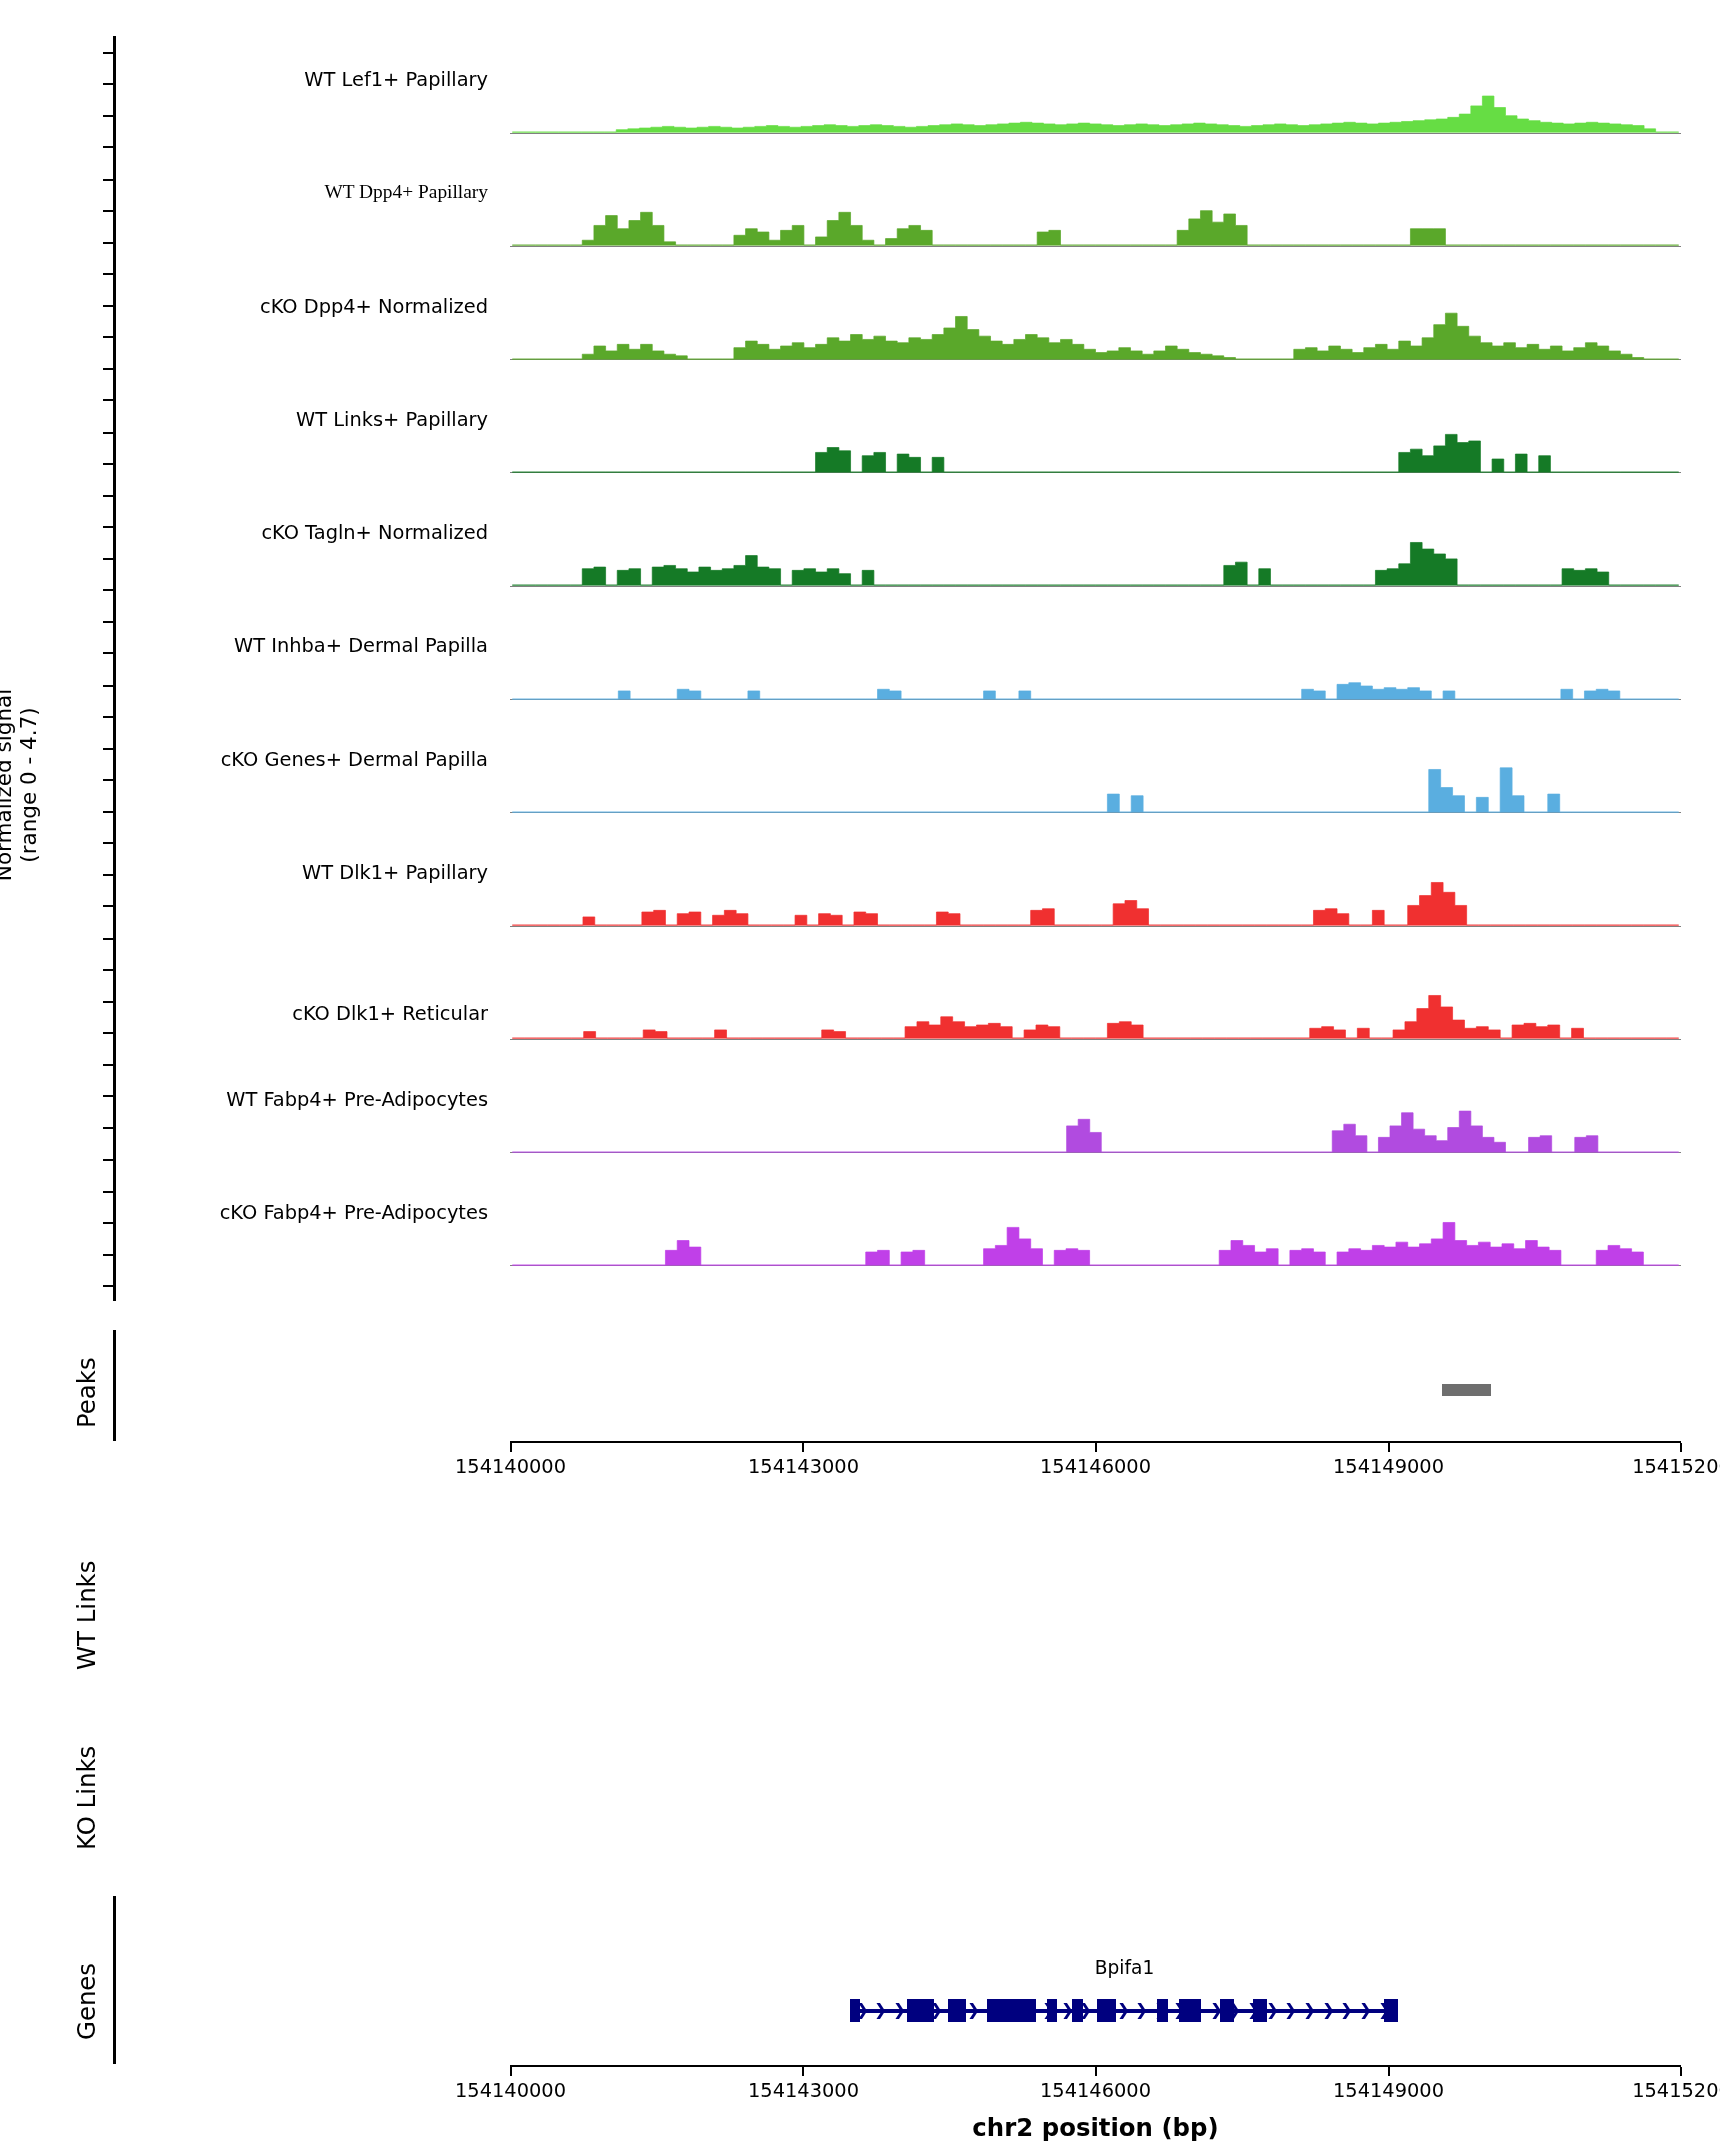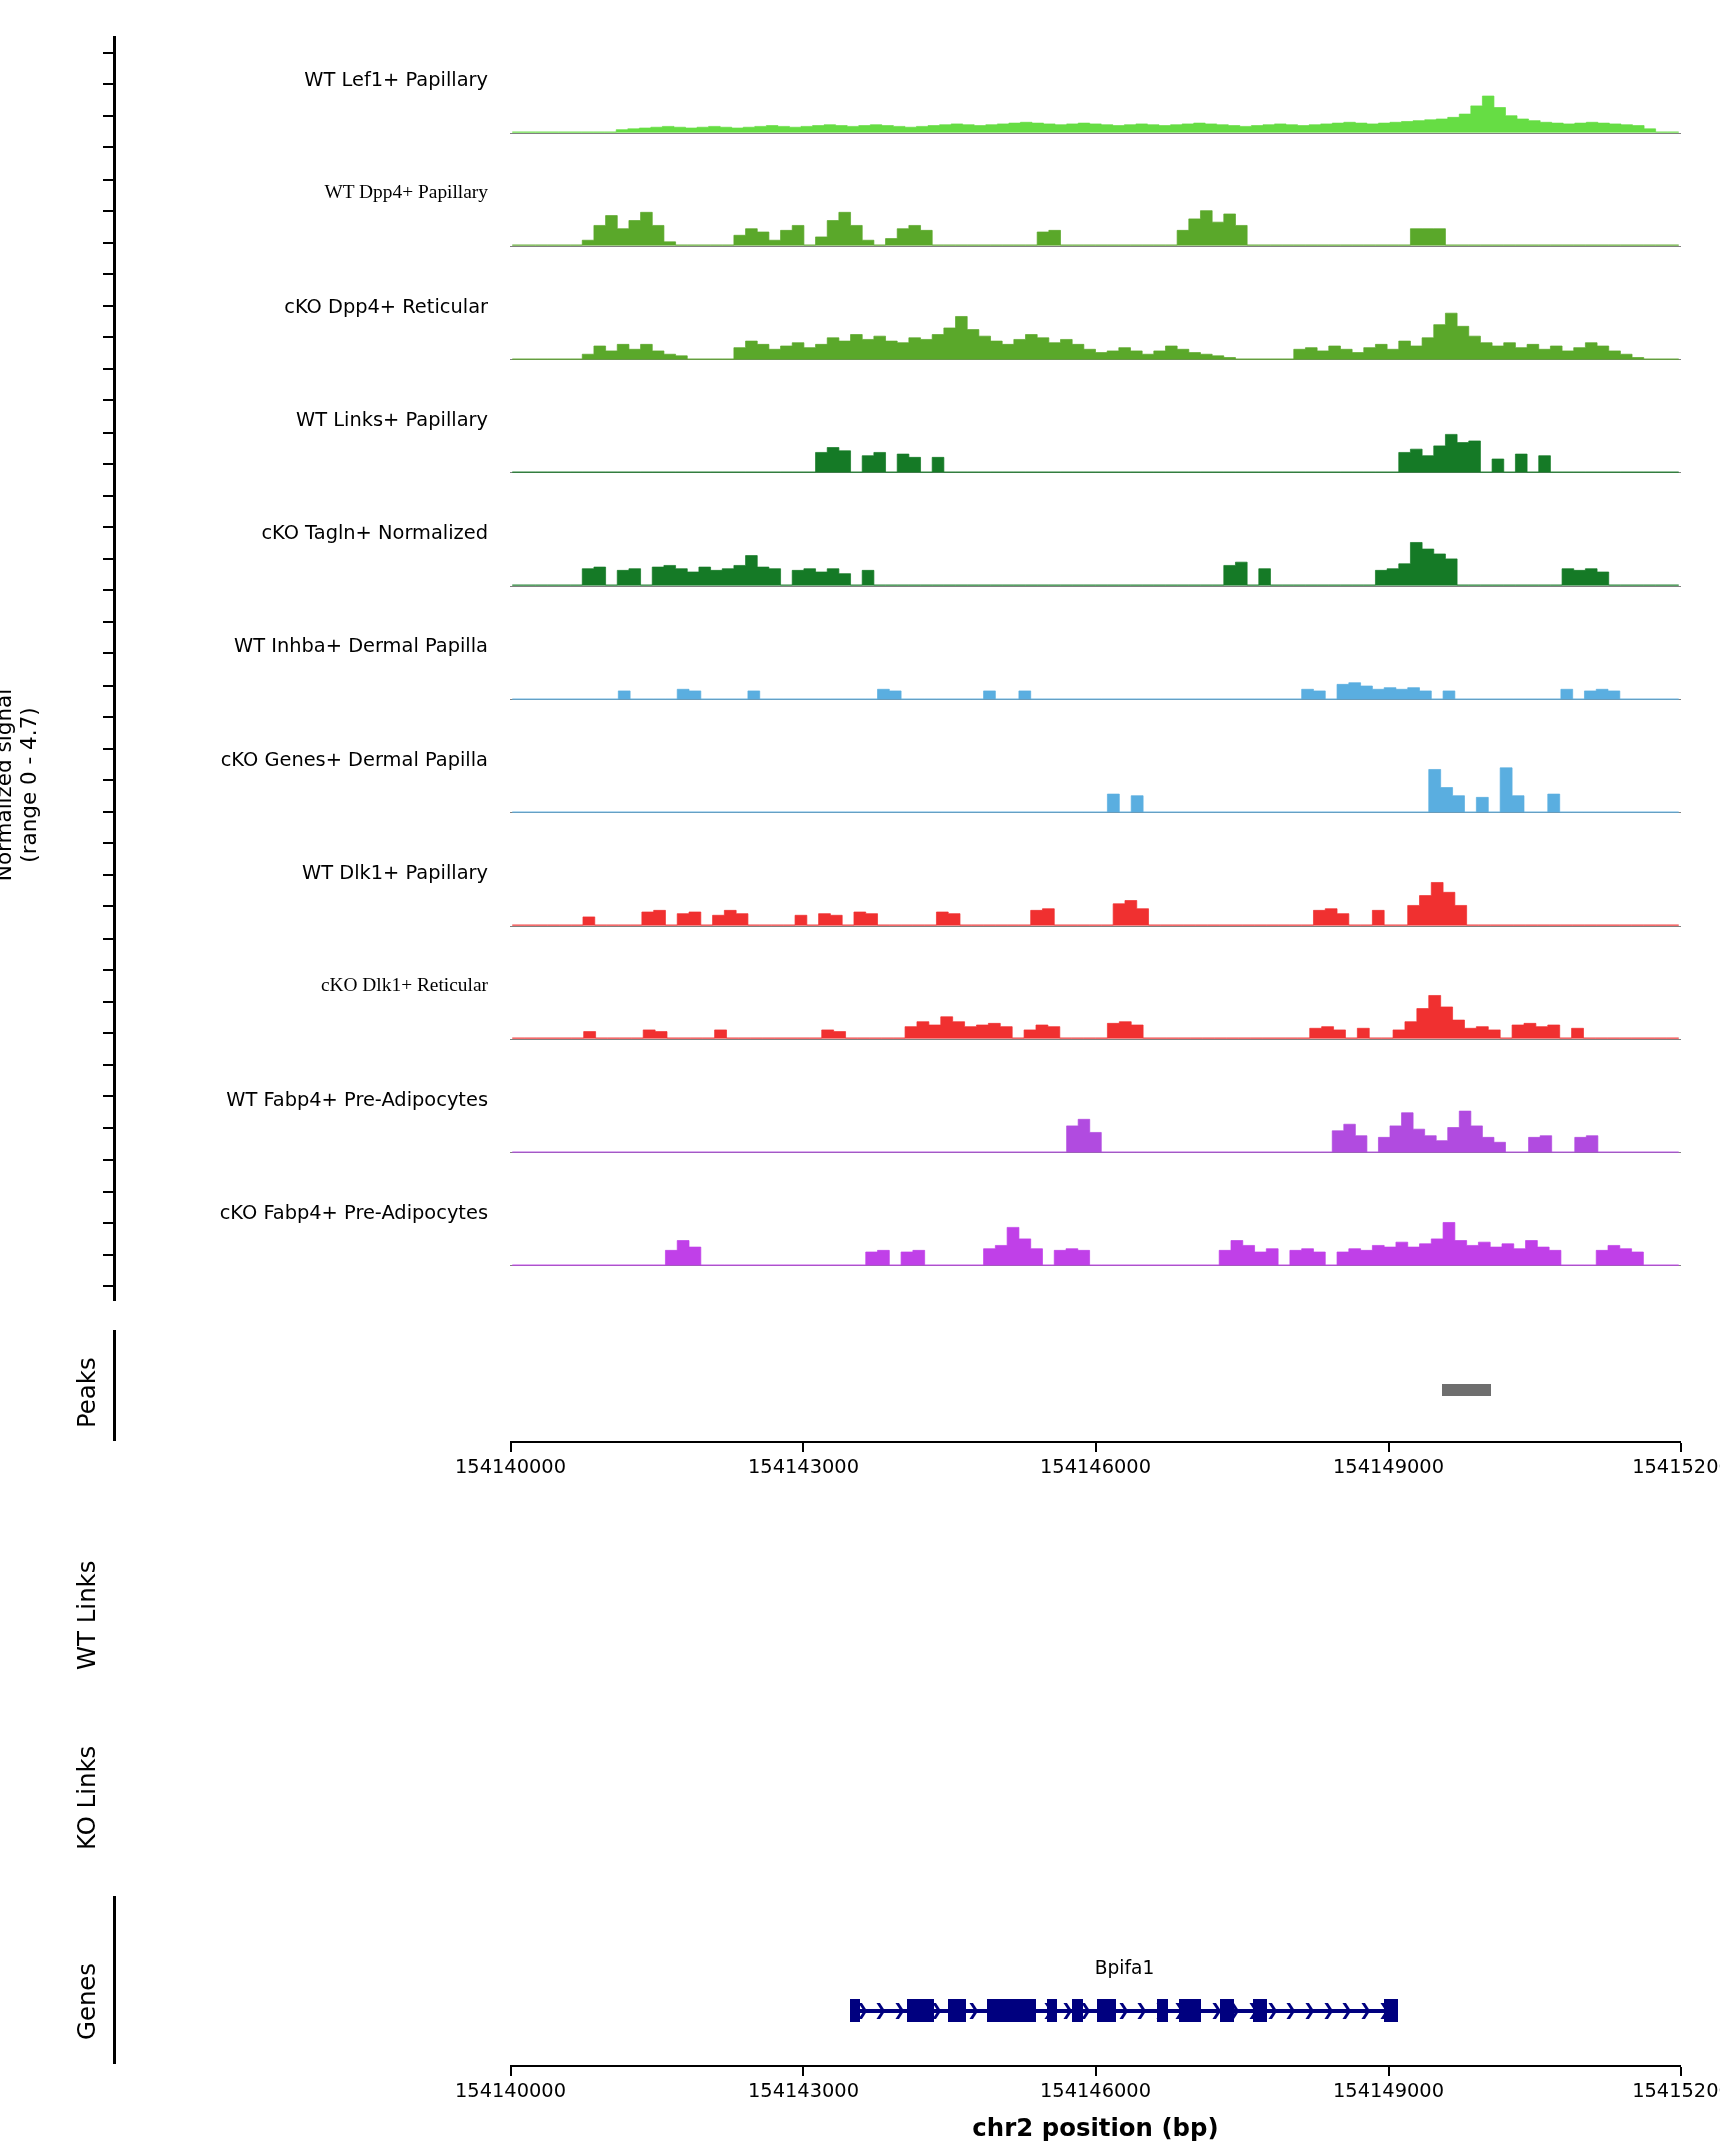--- a/index.html
+++ b/index.html
@@ -175,21 +175,21 @@
       <div class="track-title" style="right: 1233px; top: 68px;">WT Lef1+ Papillary</div>
       <div class="track-baseline" style="left: 510px; top: 133px; width: 1171px;"></div>
       <svg width="1171" height="80" style="position: absolute; left: 510px; top: 55px;" viewBox="0 0 1633 112">
         <path d="M 0 108 L 0.00 108.00 L 16.17 108.00 L 16.17 108.00 L 32.34 108.00 L 32.34 108.00 L 48.50 108.00 L 48.50 108.00 L 64.67 108.00 L 64.67 108.00 L 80.84 108.00 L 80.84 108.00 L 97.01 108.00 L 97.01 108.00 L 113.18 108.00 L 113.18 108.00 L 129.35 108.00 L 129.35 108.00 L 145.51 108.00 L 145.51 104.55 L 161.68 104.55 L 161.68 103.40 L 177.85 103.40 L 177.85 102.26 L 194.02 102.26 L 194.02 101.11 L 210.19 101.11 L 210.19 99.96 L 226.36 99.96 L 226.36 101.11 L 242.52 101.11 L 242.52 102.26 L 258.69 102.26 L 258.69 101.11 L 274.86 101.11 L 274.86 99.96 L 291.03 99.96 L 291.03 101.11 L 307.20 101.11 L 307.20 102.26 L 323.37 102.26 L 323.37 101.11 L 339.53 101.11 L 339.53 99.96 L 355.70 99.96 L 355.70 98.81 L 371.87 98.81 L 371.87 99.96 L 388.04 99.96 L 388.04 101.11 L 404.21 101.11 L 404.21 99.96 L 420.38 99.96 L 420.38 98.81 L 436.54 98.81 L 436.54 97.66 L 452.71 97.66 L 452.71 98.81 L 468.88 98.81 L 468.88 99.96 L 485.05 99.96 L 485.05 98.81 L 501.22 98.81 L 501.22 97.66 L 517.39 97.66 L 517.39 98.81 L 533.55 98.81 L 533.55 99.96 L 549.72 99.96 L 549.72 101.11 L 565.89 101.11 L 565.89 99.96 L 582.06 99.96 L 582.06 98.81 L 598.23 98.81 L 598.23 97.66 L 614.40 97.66 L 614.40 96.51 L 630.56 96.51 L 630.56 97.66 L 646.73 97.66 L 646.73 98.81 L 662.90 98.81 L 662.90 97.66 L 679.07 97.66 L 679.07 96.51 L 695.24 96.51 L 695.24 95.36 L 711.41 95.36 L 711.41 94.21 L 727.57 94.21 L 727.57 95.36 L 743.74 95.36 L 743.74 96.51 L 759.91 96.51 L 759.91 97.66 L 776.08 97.66 L 776.08 96.51 L 792.25 96.51 L 792.25 95.36 L 808.42 95.36 L 808.42 96.51 L 824.58 96.51 L 824.58 97.66 L 840.75 97.66 L 840.75 98.81 L 856.92 98.81 L 856.92 97.66 L 873.09 97.66 L 873.09 96.51 L 889.26 96.51 L 889.26 97.66 L 905.43 97.66 L 905.43 98.81 L 921.59 98.81 L 921.59 97.66 L 937.76 97.66 L 937.76 96.51 L 953.93 96.51 L 953.93 95.36 L 970.10 95.36 L 970.10 96.51 L 986.27 96.51 L 986.27 97.66 L 1002.44 97.66 L 1002.44 98.81 L 1018.60 98.81 L 1018.60 99.96 L 1034.77 99.96 L 1034.77 98.81 L 1050.94 98.81 L 1050.94 97.66 L 1067.11 97.66 L 1067.11 96.51 L 1083.28 96.51 L 1083.28 97.66 L 1099.45 97.66 L 1099.45 98.81 L 1115.61 98.81 L 1115.61 97.66 L 1131.78 97.66 L 1131.78 96.51 L 1147.95 96.51 L 1147.95 95.36 L 1164.12 95.36 L 1164.12 94.21 L 1180.29 94.21 L 1180.29 95.36 L 1196.46 95.36 L 1196.46 96.51 L 1212.62 96.51 L 1212.62 95.36 L 1228.79 95.36 L 1228.79 94.21 L 1244.96 94.21 L 1244.96 93.06 L 1261.13 93.06 L 1261.13 91.91 L 1277.30 91.91 L 1277.30 90.77 L 1293.47 90.77 L 1293.47 89.62 L 1309.63 89.62 L 1309.63 87.32 L 1325.80 87.32 L 1325.80 82.72 L 1341.97 82.72 L 1341.97 71.23 L 1358.14 71.23 L 1358.14 57.45 L 1374.31 57.45 L 1374.31 73.53 L 1390.48 73.53 L 1390.48 85.02 L 1406.64 85.02 L 1406.64 89.62 L 1422.81 89.62 L 1422.81 91.91 L 1438.98 91.91 L 1438.98 94.21 L 1455.15 94.21 L 1455.15 95.36 L 1471.32 95.36 L 1471.32 96.51 L 1487.49 96.51 L 1487.49 95.36 L 1503.65 95.36 L 1503.65 94.21 L 1519.82 94.21 L 1519.82 95.36 L 1535.99 95.36 L 1535.99 96.51 L 1552.16 96.51 L 1552.16 97.66 L 1568.33 97.66 L 1568.33 98.81 L 1584.50 98.81 L 1584.50 103.40 L 1600.66 103.40 L 1600.66 108.00 L 1616.83 108.00 L 1616.83 108.00 L 1633.00 108.00 L 1633 108 Z" fill="#66dd44" stroke="#66dd44" stroke-width="1"></path>
       </svg>
       <div class="track-title" style="right: 1233px; top: 181px; font-family: Liberation Serif, serif;">WT Dpp4+ Papillary</div>
       <div class="track-baseline" style="left: 510px; top: 246px; width: 1171px;"></div>
       <svg width="1171" height="80" style="position: absolute; left: 510px; top: 168px;" viewBox="0 0 1633 112">
         <path d="M 0 108 L 0.00 108.00 L 16.33 108.00 L 16.33 108.00 L 32.66 108.00 L 32.66 108.00 L 48.99 108.00 L 48.99 108.00 L 65.32 108.00 L 65.32 108.00 L 81.65 108.00 L 81.65 108.00 L 97.98 108.00 L 97.98 101.11 L 114.31 101.11 L 114.31 80.43 L 130.64 80.43 L 130.64 66.64 L 146.97 66.64 L 146.97 85.02 L 163.30 85.02 L 163.30 73.53 L 179.63 73.53 L 179.63 62.04 L 195.96 62.04 L 195.96 80.43 L 212.29 80.43 L 212.29 103.40 L 228.62 103.40 L 228.62 108.00 L 244.95 108.00 L 244.95 108.00 L 261.28 108.00 L 261.28 108.00 L 277.61 108.00 L 277.61 108.00 L 293.94 108.00 L 293.94 108.00 L 310.27 108.00 L 310.27 94.21 L 326.60 94.21 L 326.60 85.02 L 342.93 85.02 L 342.93 89.62 L 359.26 89.62 L 359.26 101.11 L 375.59 101.11 L 375.59 87.32 L 391.92 87.32 L 391.92 80.43 L 408.25 80.43 L 408.25 108.00 L 424.58 108.00 L 424.58 96.51 L 440.91 96.51 L 440.91 73.53 L 457.24 73.53 L 457.24 62.04 L 473.57 62.04 L 473.57 80.43 L 489.90 80.43 L 489.90 101.11 L 506.23 101.11 L 506.23 108.00 L 522.56 108.00 L 522.56 98.81 L 538.89 98.81 L 538.89 85.02 L 555.22 85.02 L 555.22 80.43 L 571.55 80.43 L 571.55 87.32 L 587.88 87.32 L 587.88 108.00 L 604.21 108.00 L 604.21 108.00 L 620.54 108.00 L 620.54 108.00 L 636.87 108.00 L 636.87 108.00 L 653.20 108.00 L 653.20 108.00 L 669.53 108.00 L 669.53 108.00 L 685.86 108.00 L 685.86 108.00 L 702.19 108.00 L 702.19 108.00 L 718.52 108.00 L 718.52 108.00 L 734.85 108.00 L 734.85 89.62 L 751.18 89.62 L 751.18 87.32 L 767.51 87.32 L 767.51 108.00 L 783.84 108.00 L 783.84 108.00 L 800.17 108.00 L 800.17 108.00 L 816.50 108.00 L 816.50 108.00 L 832.83 108.00 L 832.83 108.00 L 849.16 108.00 L 849.16 108.00 L 865.49 108.00 L 865.49 108.00 L 881.82 108.00 L 881.82 108.00 L 898.15 108.00 L 898.15 108.00 L 914.48 108.00 L 914.48 108.00 L 930.81 108.00 L 930.81 87.32 L 947.14 87.32 L 947.14 71.23 L 963.47 71.23 L 963.47 59.74 L 979.80 59.74 L 979.80 75.83 L 996.13 75.83 L 996.13 64.34 L 1012.46 64.34 L 1012.46 80.43 L 1028.79 80.43 L 1028.79 108.00 L 1045.12 108.00 L 1045.12 108.00 L 1061.45 108.00 L 1061.45 108.00 L 1077.78 108.00 L 1077.78 108.00 L 1094.11 108.00 L 1094.11 108.00 L 1110.44 108.00 L 1110.44 108.00 L 1126.77 108.00 L 1126.77 108.00 L 1143.10 108.00 L 1143.10 108.00 L 1159.43 108.00 L 1159.43 108.00 L 1175.76 108.00 L 1175.76 108.00 L 1192.09 108.00 L 1192.09 108.00 L 1208.42 108.00 L 1208.42 108.00 L 1224.75 108.00 L 1224.75 108.00 L 1241.08 108.00 L 1241.08 108.00 L 1257.41 108.00 L 1257.41 85.02 L 1273.74 85.02 L 1273.74 85.02 L 1290.07 85.02 L 1290.07 85.02 L 1306.40 85.02 L 1306.40 108.00 L 1322.73 108.00 L 1322.73 108.00 L 1339.06 108.00 L 1339.06 108.00 L 1355.39 108.00 L 1355.39 108.00 L 1371.72 108.00 L 1371.72 108.00 L 1388.05 108.00 L 1388.05 108.00 L 1404.38 108.00 L 1404.38 108.00 L 1420.71 108.00 L 1420.71 108.00 L 1437.04 108.00 L 1437.04 108.00 L 1453.37 108.00 L 1453.37 108.00 L 1469.70 108.00 L 1469.70 108.00 L 1486.03 108.00 L 1486.03 108.00 L 1502.36 108.00 L 1502.36 108.00 L 1518.69 108.00 L 1518.69 108.00 L 1535.02 108.00 L 1535.02 108.00 L 1551.35 108.00 L 1551.35 108.00 L 1567.68 108.00 L 1567.68 108.00 L 1584.01 108.00 L 1584.01 108.00 L 1600.34 108.00 L 1600.34 108.00 L 1616.67 108.00 L 1616.67 108.00 L 1633.00 108.00 L 1633 108 Z" fill="#5aa82a" stroke="#5aa82a" stroke-width="1"></path>
       </svg>
-      <div class="track-title" style="right: 1233px; top: 295px;">cKO Dpp4+ Reticular</div>
+      <div class="track-title" style="right: 1233px; top: 295px;">cKO Dpp4+ Normalized</div>
       <div class="track-baseline" style="left: 510px; top: 359px; width: 1171px;"></div>
       <svg width="1171" height="80" style="position: absolute; left: 510px; top: 282px;" viewBox="0 0 1633 112">
         <path d="M 0 108 L 0.00 108.00 L 16.33 108.00 L 16.33 108.00 L 32.66 108.00 L 32.66 108.00 L 48.99 108.00 L 48.99 108.00 L 65.32 108.00 L 65.32 108.00 L 81.65 108.00 L 81.65 108.00 L 97.98 108.00 L 97.98 101.11 L 114.31 101.11 L 114.31 89.62 L 130.64 89.62 L 130.64 96.51 L 146.97 96.51 L 146.97 87.32 L 163.30 87.32 L 163.30 94.21 L 179.63 94.21 L 179.63 87.32 L 195.96 87.32 L 195.96 96.51 L 212.29 96.51 L 212.29 101.11 L 228.62 101.11 L 228.62 103.40 L 244.95 103.40 L 244.95 108.00 L 261.28 108.00 L 261.28 108.00 L 277.61 108.00 L 277.61 108.00 L 293.94 108.00 L 293.94 108.00 L 310.27 108.00 L 310.27 91.91 L 326.60 91.91 L 326.60 82.72 L 342.93 82.72 L 342.93 87.32 L 359.26 87.32 L 359.26 94.21 L 375.59 94.21 L 375.59 89.62 L 391.92 89.62 L 391.92 85.02 L 408.25 85.02 L 408.25 91.91 L 424.58 91.91 L 424.58 87.32 L 440.91 87.32 L 440.91 78.13 L 457.24 78.13 L 457.24 82.72 L 473.57 82.72 L 473.57 73.53 L 489.90 73.53 L 489.90 80.43 L 506.23 80.43 L 506.23 75.83 L 522.56 75.83 L 522.56 82.72 L 538.89 82.72 L 538.89 85.02 L 555.22 85.02 L 555.22 78.13 L 571.55 78.13 L 571.55 80.43 L 587.88 80.43 L 587.88 73.53 L 604.21 73.53 L 604.21 64.34 L 620.54 64.34 L 620.54 48.26 L 636.87 48.26 L 636.87 66.64 L 653.20 66.64 L 653.20 75.83 L 669.53 75.83 L 669.53 82.72 L 685.86 82.72 L 685.86 87.32 L 702.19 87.32 L 702.19 80.43 L 718.52 80.43 L 718.52 73.53 L 734.85 73.53 L 734.85 78.13 L 751.18 78.13 L 751.18 85.02 L 767.51 85.02 L 767.51 80.43 L 783.84 80.43 L 783.84 87.32 L 800.17 87.32 L 800.17 94.21 L 816.50 94.21 L 816.50 98.81 L 832.83 98.81 L 832.83 96.51 L 849.16 96.51 L 849.16 91.91 L 865.49 91.91 L 865.49 96.51 L 881.82 96.51 L 881.82 101.11 L 898.15 101.11 L 898.15 96.51 L 914.48 96.51 L 914.48 89.62 L 930.81 89.62 L 930.81 94.21 L 947.14 94.21 L 947.14 98.81 L 963.47 98.81 L 963.47 101.11 L 979.80 101.11 L 979.80 103.40 L 996.13 103.40 L 996.13 105.70 L 1012.46 105.70 L 1012.46 108.00 L 1028.79 108.00 L 1028.79 108.00 L 1045.12 108.00 L 1045.12 108.00 L 1061.45 108.00 L 1061.45 108.00 L 1077.78 108.00 L 1077.78 108.00 L 1094.11 108.00 L 1094.11 94.21 L 1110.44 94.21 L 1110.44 91.91 L 1126.77 91.91 L 1126.77 96.51 L 1143.10 96.51 L 1143.10 89.62 L 1159.43 89.62 L 1159.43 94.21 L 1175.76 94.21 L 1175.76 98.81 L 1192.09 98.81 L 1192.09 91.91 L 1208.42 91.91 L 1208.42 87.32 L 1224.75 87.32 L 1224.75 94.21 L 1241.08 94.21 L 1241.08 82.72 L 1257.41 82.72 L 1257.41 89.62 L 1273.74 89.62 L 1273.74 78.13 L 1290.07 78.13 L 1290.07 59.74 L 1306.40 59.74 L 1306.40 43.66 L 1322.73 43.66 L 1322.73 62.04 L 1339.06 62.04 L 1339.06 75.83 L 1355.39 75.83 L 1355.39 85.02 L 1371.72 85.02 L 1371.72 89.62 L 1388.05 89.62 L 1388.05 85.02 L 1404.38 85.02 L 1404.38 91.91 L 1420.71 91.91 L 1420.71 87.32 L 1437.04 87.32 L 1437.04 94.21 L 1453.37 94.21 L 1453.37 89.62 L 1469.70 89.62 L 1469.70 96.51 L 1486.03 96.51 L 1486.03 91.91 L 1502.36 91.91 L 1502.36 85.02 L 1518.69 85.02 L 1518.69 89.62 L 1535.02 89.62 L 1535.02 96.51 L 1551.35 96.51 L 1551.35 101.11 L 1567.68 101.11 L 1567.68 105.70 L 1584.01 105.70 L 1584.01 108.00 L 1600.34 108.00 L 1600.34 108.00 L 1616.67 108.00 L 1616.67 108.00 L 1633.00 108.00 L 1633 108 Z" fill="#5aa82a" stroke="#5aa82a" stroke-width="1"></path>
       </svg>
       <div class="track-title" style="right: 1233px; top: 408px;">WT Links+ Papillary</div>
       <div class="track-baseline" style="left: 510px; top: 472px; width: 1171px;"></div>
       <svg width="1171" height="80" style="position: absolute; left: 510px; top: 395px;" viewBox="0 0 1633 112">
         <path d="M 0 108 L 0.00 108.00 L 16.33 108.00 L 16.33 108.00 L 32.66 108.00 L 32.66 108.00 L 48.99 108.00 L 48.99 108.00 L 65.32 108.00 L 65.32 108.00 L 81.65 108.00 L 81.65 108.00 L 97.98 108.00 L 97.98 108.00 L 114.31 108.00 L 114.31 108.00 L 130.64 108.00 L 130.64 108.00 L 146.97 108.00 L 146.97 108.00 L 163.30 108.00 L 163.30 108.00 L 179.63 108.00 L 179.63 108.00 L 195.96 108.00 L 195.96 108.00 L 212.29 108.00 L 212.29 108.00 L 228.62 108.00 L 228.62 108.00 L 244.95 108.00 L 244.95 108.00 L 261.28 108.00 L 261.28 108.00 L 277.61 108.00 L 277.61 108.00 L 293.94 108.00 L 293.94 108.00 L 310.27 108.00 L 310.27 108.00 L 326.60 108.00 L 326.60 108.00 L 342.93 108.00 L 342.93 108.00 L 359.26 108.00 L 359.26 108.00 L 375.59 108.00 L 375.59 108.00 L 391.92 108.00 L 391.92 108.00 L 408.25 108.00 L 408.25 108.00 L 424.58 108.00 L 424.58 80.43 L 440.91 80.43 L 440.91 73.53 L 457.24 73.53 L 457.24 78.13 L 473.57 78.13 L 473.57 108.00 L 489.90 108.00 L 489.90 85.02 L 506.23 85.02 L 506.23 80.43 L 522.56 80.43 L 522.56 108.00 L 538.89 108.00 L 538.89 82.72 L 555.22 82.72 L 555.22 87.32 L 571.55 87.32 L 571.55 108.00 L 587.88 108.00 L 587.88 87.32 L 604.21 87.32 L 604.21 108.00 L 620.54 108.00 L 620.54 108.00 L 636.87 108.00 L 636.87 108.00 L 653.20 108.00 L 653.20 108.00 L 669.53 108.00 L 669.53 108.00 L 685.86 108.00 L 685.86 108.00 L 702.19 108.00 L 702.19 108.00 L 718.52 108.00 L 718.52 108.00 L 734.85 108.00 L 734.85 108.00 L 751.18 108.00 L 751.18 108.00 L 767.51 108.00 L 767.51 108.00 L 783.84 108.00 L 783.84 108.00 L 800.17 108.00 L 800.17 108.00 L 816.50 108.00 L 816.50 108.00 L 832.83 108.00 L 832.83 108.00 L 849.16 108.00 L 849.16 108.00 L 865.49 108.00 L 865.49 108.00 L 881.82 108.00 L 881.82 108.00 L 898.15 108.00 L 898.15 108.00 L 914.48 108.00 L 914.48 108.00 L 930.81 108.00 L 930.81 108.00 L 947.14 108.00 L 947.14 108.00 L 963.47 108.00 L 963.47 108.00 L 979.80 108.00 L 979.80 108.00 L 996.13 108.00 L 996.13 108.00 L 1012.46 108.00 L 1012.46 108.00 L 1028.79 108.00 L 1028.79 108.00 L 1045.12 108.00 L 1045.12 108.00 L 1061.45 108.00 L 1061.45 108.00 L 1077.78 108.00 L 1077.78 108.00 L 1094.11 108.00 L 1094.11 108.00 L 1110.44 108.00 L 1110.44 108.00 L 1126.77 108.00 L 1126.77 108.00 L 1143.10 108.00 L 1143.10 108.00 L 1159.43 108.00 L 1159.43 108.00 L 1175.76 108.00 L 1175.76 108.00 L 1192.09 108.00 L 1192.09 108.00 L 1208.42 108.00 L 1208.42 108.00 L 1224.75 108.00 L 1224.75 108.00 L 1241.08 108.00 L 1241.08 80.43 L 1257.41 80.43 L 1257.41 75.83 L 1273.74 75.83 L 1273.74 85.02 L 1290.07 85.02 L 1290.07 71.23 L 1306.40 71.23 L 1306.40 55.15 L 1322.73 55.15 L 1322.73 66.64 L 1339.06 66.64 L 1339.06 64.34 L 1355.39 64.34 L 1355.39 108.00 L 1371.72 108.00 L 1371.72 89.62 L 1388.05 89.62 L 1388.05 108.00 L 1404.38 108.00 L 1404.38 82.72 L 1420.71 82.72 L 1420.71 108.00 L 1437.04 108.00 L 1437.04 85.02 L 1453.37 85.02 L 1453.37 108.00 L 1469.70 108.00 L 1469.70 108.00 L 1486.03 108.00 L 1486.03 108.00 L 1502.36 108.00 L 1502.36 108.00 L 1518.69 108.00 L 1518.69 108.00 L 1535.02 108.00 L 1535.02 108.00 L 1551.35 108.00 L 1551.35 108.00 L 1567.68 108.00 L 1567.68 108.00 L 1584.01 108.00 L 1584.01 108.00 L 1600.34 108.00 L 1600.34 108.00 L 1616.67 108.00 L 1616.67 108.00 L 1633.00 108.00 L 1633 108 Z" fill="#157a26" stroke="#157a26" stroke-width="1"></path>
       </svg>
       <div class="track-title" style="right: 1233px; top: 521px;">cKO Tagln+ Normalized</div>
@@ -205,21 +205,21 @@
       <div class="track-title" style="right: 1233px; top: 748px;">cKO Genes+ Dermal Papilla</div>
       <div class="track-baseline" style="left: 510px; top: 812px; width: 1171px;"></div>
       <svg width="1171" height="80" style="position: absolute; left: 510px; top: 735px;" viewBox="0 0 1633 112">
         <path d="M 0 108 L 0.00 108.00 L 16.66 108.00 L 16.66 108.00 L 33.33 108.00 L 33.33 108.00 L 49.99 108.00 L 49.99 108.00 L 66.65 108.00 L 66.65 108.00 L 83.32 108.00 L 83.32 108.00 L 99.98 108.00 L 99.98 108.00 L 116.64 108.00 L 116.64 108.00 L 133.31 108.00 L 133.31 108.00 L 149.97 108.00 L 149.97 108.00 L 166.63 108.00 L 166.63 108.00 L 183.30 108.00 L 183.30 108.00 L 199.96 108.00 L 199.96 108.00 L 216.62 108.00 L 216.62 108.00 L 233.29 108.00 L 233.29 108.00 L 249.95 108.00 L 249.95 108.00 L 266.61 108.00 L 266.61 108.00 L 283.28 108.00 L 283.28 108.00 L 299.94 108.00 L 299.94 108.00 L 316.60 108.00 L 316.60 108.00 L 333.27 108.00 L 333.27 108.00 L 349.93 108.00 L 349.93 108.00 L 366.59 108.00 L 366.59 108.00 L 383.26 108.00 L 383.26 108.00 L 399.92 108.00 L 399.92 108.00 L 416.58 108.00 L 416.58 108.00 L 433.24 108.00 L 433.24 108.00 L 449.91 108.00 L 449.91 108.00 L 466.57 108.00 L 466.57 108.00 L 483.23 108.00 L 483.23 108.00 L 499.90 108.00 L 499.90 108.00 L 516.56 108.00 L 516.56 108.00 L 533.22 108.00 L 533.22 108.00 L 549.89 108.00 L 549.89 108.00 L 566.55 108.00 L 566.55 108.00 L 583.21 108.00 L 583.21 108.00 L 599.88 108.00 L 599.88 108.00 L 616.54 108.00 L 616.54 108.00 L 633.20 108.00 L 633.20 108.00 L 649.87 108.00 L 649.87 108.00 L 666.53 108.00 L 666.53 108.00 L 683.19 108.00 L 683.19 108.00 L 699.86 108.00 L 699.86 108.00 L 716.52 108.00 L 716.52 108.00 L 733.18 108.00 L 733.18 108.00 L 749.85 108.00 L 749.85 108.00 L 766.51 108.00 L 766.51 108.00 L 783.17 108.00 L 783.17 108.00 L 799.84 108.00 L 799.84 108.00 L 816.50 108.00 L 816.50 108.00 L 833.16 108.00 L 833.16 82.72 L 849.83 82.72 L 849.83 108.00 L 866.49 108.00 L 866.49 85.02 L 883.15 85.02 L 883.15 108.00 L 899.82 108.00 L 899.82 108.00 L 916.48 108.00 L 916.48 108.00 L 933.14 108.00 L 933.14 108.00 L 949.81 108.00 L 949.81 108.00 L 966.47 108.00 L 966.47 108.00 L 983.13 108.00 L 983.13 108.00 L 999.80 108.00 L 999.80 108.00 L 1016.46 108.00 L 1016.46 108.00 L 1033.12 108.00 L 1033.12 108.00 L 1049.79 108.00 L 1049.79 108.00 L 1066.45 108.00 L 1066.45 108.00 L 1083.11 108.00 L 1083.11 108.00 L 1099.78 108.00 L 1099.78 108.00 L 1116.44 108.00 L 1116.44 108.00 L 1133.10 108.00 L 1133.10 108.00 L 1149.77 108.00 L 1149.77 108.00 L 1166.43 108.00 L 1166.43 108.00 L 1183.09 108.00 L 1183.09 108.00 L 1199.76 108.00 L 1199.76 108.00 L 1216.42 108.00 L 1216.42 108.00 L 1233.08 108.00 L 1233.08 108.00 L 1249.74 108.00 L 1249.74 108.00 L 1266.41 108.00 L 1266.41 108.00 L 1283.07 108.00 L 1283.07 48.26 L 1299.73 48.26 L 1299.73 73.53 L 1316.40 73.53 L 1316.40 85.02 L 1333.06 85.02 L 1333.06 108.00 L 1349.72 108.00 L 1349.72 87.32 L 1366.39 87.32 L 1366.39 108.00 L 1383.05 108.00 L 1383.05 45.96 L 1399.71 45.96 L 1399.71 85.02 L 1416.38 85.02 L 1416.38 108.00 L 1433.04 108.00 L 1433.04 108.00 L 1449.70 108.00 L 1449.70 82.72 L 1466.37 82.72 L 1466.37 108.00 L 1483.03 108.00 L 1483.03 108.00 L 1499.69 108.00 L 1499.69 108.00 L 1516.36 108.00 L 1516.36 108.00 L 1533.02 108.00 L 1533.02 108.00 L 1549.68 108.00 L 1549.68 108.00 L 1566.35 108.00 L 1566.35 108.00 L 1583.01 108.00 L 1583.01 108.00 L 1599.67 108.00 L 1599.67 108.00 L 1616.34 108.00 L 1616.34 108.00 L 1633.00 108.00 L 1633 108 Z" fill="#5aaee0" stroke="#5aaee0" stroke-width="1"></path>
       </svg>
       <div class="track-title" style="right: 1233px; top: 861px;">WT Dlk1+ Papillary</div>
       <div class="track-baseline" style="left: 510px; top: 926px; width: 1171px;"></div>
       <svg width="1171" height="80" style="position: absolute; left: 510px; top: 848px;" viewBox="0 0 1633 112">
         <path d="M 0 108 L 0.00 108.00 L 16.49 108.00 L 16.49 108.00 L 32.99 108.00 L 32.99 108.00 L 49.48 108.00 L 49.48 108.00 L 65.98 108.00 L 65.98 108.00 L 82.47 108.00 L 82.47 108.00 L 98.97 108.00 L 98.97 96.51 L 115.46 96.51 L 115.46 108.00 L 131.96 108.00 L 131.96 108.00 L 148.45 108.00 L 148.45 108.00 L 164.95 108.00 L 164.95 108.00 L 181.44 108.00 L 181.44 89.62 L 197.94 89.62 L 197.94 87.32 L 214.43 87.32 L 214.43 108.00 L 230.93 108.00 L 230.93 91.91 L 247.42 91.91 L 247.42 89.62 L 263.92 89.62 L 263.92 108.00 L 280.41 108.00 L 280.41 94.21 L 296.91 94.21 L 296.91 87.32 L 313.40 87.32 L 313.40 91.91 L 329.90 91.91 L 329.90 108.00 L 346.39 108.00 L 346.39 108.00 L 362.89 108.00 L 362.89 108.00 L 379.38 108.00 L 379.38 108.00 L 395.88 108.00 L 395.88 94.21 L 412.37 94.21 L 412.37 108.00 L 428.87 108.00 L 428.87 91.91 L 445.36 91.91 L 445.36 94.21 L 461.86 94.21 L 461.86 108.00 L 478.35 108.00 L 478.35 89.62 L 494.85 89.62 L 494.85 91.91 L 511.34 91.91 L 511.34 108.00 L 527.84 108.00 L 527.84 108.00 L 544.33 108.00 L 544.33 108.00 L 560.83 108.00 L 560.83 108.00 L 577.32 108.00 L 577.32 108.00 L 593.82 108.00 L 593.82 89.62 L 610.31 89.62 L 610.31 91.91 L 626.81 91.91 L 626.81 108.00 L 643.30 108.00 L 643.30 108.00 L 659.80 108.00 L 659.80 108.00 L 676.29 108.00 L 676.29 108.00 L 692.79 108.00 L 692.79 108.00 L 709.28 108.00 L 709.28 108.00 L 725.78 108.00 L 725.78 87.32 L 742.27 87.32 L 742.27 85.02 L 758.77 85.02 L 758.77 108.00 L 775.26 108.00 L 775.26 108.00 L 791.76 108.00 L 791.76 108.00 L 808.25 108.00 L 808.25 108.00 L 824.75 108.00 L 824.75 108.00 L 841.24 108.00 L 841.24 78.13 L 857.74 78.13 L 857.74 73.53 L 874.23 73.53 L 874.23 85.02 L 890.73 85.02 L 890.73 108.00 L 907.22 108.00 L 907.22 108.00 L 923.72 108.00 L 923.72 108.00 L 940.21 108.00 L 940.21 108.00 L 956.71 108.00 L 956.71 108.00 L 973.20 108.00 L 973.20 108.00 L 989.70 108.00 L 989.70 108.00 L 1006.19 108.00 L 1006.19 108.00 L 1022.69 108.00 L 1022.69 108.00 L 1039.18 108.00 L 1039.18 108.00 L 1055.68 108.00 L 1055.68 108.00 L 1072.17 108.00 L 1072.17 108.00 L 1088.67 108.00 L 1088.67 108.00 L 1105.16 108.00 L 1105.16 108.00 L 1121.66 108.00 L 1121.66 87.32 L 1138.15 87.32 L 1138.15 85.02 L 1154.65 85.02 L 1154.65 91.91 L 1171.14 91.91 L 1171.14 108.00 L 1187.64 108.00 L 1187.64 108.00 L 1204.13 108.00 L 1204.13 87.32 L 1220.63 87.32 L 1220.63 108.00 L 1237.12 108.00 L 1237.12 108.00 L 1253.62 108.00 L 1253.62 80.43 L 1270.11 80.43 L 1270.11 66.64 L 1286.61 66.64 L 1286.61 48.26 L 1303.10 48.26 L 1303.10 62.04 L 1319.60 62.04 L 1319.60 80.43 L 1336.09 80.43 L 1336.09 108.00 L 1352.59 108.00 L 1352.59 108.00 L 1369.08 108.00 L 1369.08 108.00 L 1385.58 108.00 L 1385.58 108.00 L 1402.07 108.00 L 1402.07 108.00 L 1418.57 108.00 L 1418.57 108.00 L 1435.06 108.00 L 1435.06 108.00 L 1451.56 108.00 L 1451.56 108.00 L 1468.05 108.00 L 1468.05 108.00 L 1484.55 108.00 L 1484.55 108.00 L 1501.04 108.00 L 1501.04 108.00 L 1517.54 108.00 L 1517.54 108.00 L 1534.03 108.00 L 1534.03 108.00 L 1550.53 108.00 L 1550.53 108.00 L 1567.02 108.00 L 1567.02 108.00 L 1583.52 108.00 L 1583.52 108.00 L 1600.01 108.00 L 1600.01 108.00 L 1616.51 108.00 L 1616.51 108.00 L 1633.00 108.00 L 1633 108 Z" fill="#f03030" stroke="#f03030" stroke-width="1"></path>
       </svg>
-      <div class="track-title" style="right: 1233px; top: 974px; font-family: Liberation Serif, serif;">cKO Dlk1+ Reticular</div>
+      <div class="track-title" style="right: 1233px; top: 1002px;">cKO Dlk1+ Reticular</div>
       <div class="track-baseline" style="left: 510px; top: 1039px; width: 1171px;"></div>
       <svg width="1171" height="80" style="position: absolute; left: 510px; top: 961px;" viewBox="0 0 1633 112">
         <path d="M 0 108 L 0.00 108.00 L 16.66 108.00 L 16.66 108.00 L 33.33 108.00 L 33.33 108.00 L 49.99 108.00 L 49.99 108.00 L 66.65 108.00 L 66.65 108.00 L 83.32 108.00 L 83.32 108.00 L 99.98 108.00 L 99.98 98.81 L 116.64 98.81 L 116.64 108.00 L 133.31 108.00 L 133.31 108.00 L 149.97 108.00 L 149.97 108.00 L 166.63 108.00 L 166.63 108.00 L 183.30 108.00 L 183.30 96.51 L 199.96 96.51 L 199.96 98.81 L 216.62 98.81 L 216.62 108.00 L 233.29 108.00 L 233.29 108.00 L 249.95 108.00 L 249.95 108.00 L 266.61 108.00 L 266.61 108.00 L 283.28 108.00 L 283.28 96.51 L 299.94 96.51 L 299.94 108.00 L 316.60 108.00 L 316.60 108.00 L 333.27 108.00 L 333.27 108.00 L 349.93 108.00 L 349.93 108.00 L 366.59 108.00 L 366.59 108.00 L 383.26 108.00 L 383.26 108.00 L 399.92 108.00 L 399.92 108.00 L 416.58 108.00 L 416.58 108.00 L 433.24 108.00 L 433.24 96.51 L 449.91 96.51 L 449.91 98.81 L 466.57 98.81 L 466.57 108.00 L 483.23 108.00 L 483.23 108.00 L 499.90 108.00 L 499.90 108.00 L 516.56 108.00 L 516.56 108.00 L 533.22 108.00 L 533.22 108.00 L 549.89 108.00 L 549.89 91.91 L 566.55 91.91 L 566.55 85.02 L 583.21 85.02 L 583.21 89.62 L 599.88 89.62 L 599.88 78.13 L 616.54 78.13 L 616.54 85.02 L 633.20 85.02 L 633.20 91.91 L 649.87 91.91 L 649.87 89.62 L 666.53 89.62 L 666.53 87.32 L 683.19 87.32 L 683.19 91.91 L 699.86 91.91 L 699.86 108.00 L 716.52 108.00 L 716.52 96.51 L 733.18 96.51 L 733.18 89.62 L 749.85 89.62 L 749.85 91.91 L 766.51 91.91 L 766.51 108.00 L 783.17 108.00 L 783.17 108.00 L 799.84 108.00 L 799.84 108.00 L 816.50 108.00 L 816.50 108.00 L 833.16 108.00 L 833.16 87.32 L 849.83 87.32 L 849.83 85.02 L 866.49 85.02 L 866.49 89.62 L 883.15 89.62 L 883.15 108.00 L 899.82 108.00 L 899.82 108.00 L 916.48 108.00 L 916.48 108.00 L 933.14 108.00 L 933.14 108.00 L 949.81 108.00 L 949.81 108.00 L 966.47 108.00 L 966.47 108.00 L 983.13 108.00 L 983.13 108.00 L 999.80 108.00 L 999.80 108.00 L 1016.46 108.00 L 1016.46 108.00 L 1033.12 108.00 L 1033.12 108.00 L 1049.79 108.00 L 1049.79 108.00 L 1066.45 108.00 L 1066.45 108.00 L 1083.11 108.00 L 1083.11 108.00 L 1099.78 108.00 L 1099.78 108.00 L 1116.44 108.00 L 1116.44 94.21 L 1133.10 94.21 L 1133.10 91.91 L 1149.77 91.91 L 1149.77 96.51 L 1166.43 96.51 L 1166.43 108.00 L 1183.09 108.00 L 1183.09 94.21 L 1199.76 94.21 L 1199.76 108.00 L 1216.42 108.00 L 1216.42 108.00 L 1233.08 108.00 L 1233.08 96.51 L 1249.74 96.51 L 1249.74 85.02 L 1266.41 85.02 L 1266.41 66.64 L 1283.07 66.64 L 1283.07 48.26 L 1299.73 48.26 L 1299.73 64.34 L 1316.40 64.34 L 1316.40 82.72 L 1333.06 82.72 L 1333.06 94.21 L 1349.72 94.21 L 1349.72 91.91 L 1366.39 91.91 L 1366.39 96.51 L 1383.05 96.51 L 1383.05 108.00 L 1399.71 108.00 L 1399.71 89.62 L 1416.38 89.62 L 1416.38 87.32 L 1433.04 87.32 L 1433.04 91.91 L 1449.70 91.91 L 1449.70 89.62 L 1466.37 89.62 L 1466.37 108.00 L 1483.03 108.00 L 1483.03 94.21 L 1499.69 94.21 L 1499.69 108.00 L 1516.36 108.00 L 1516.36 108.00 L 1533.02 108.00 L 1533.02 108.00 L 1549.68 108.00 L 1549.68 108.00 L 1566.35 108.00 L 1566.35 108.00 L 1583.01 108.00 L 1583.01 108.00 L 1599.67 108.00 L 1599.67 108.00 L 1616.34 108.00 L 1616.34 108.00 L 1633.00 108.00 L 1633 108 Z" fill="#f03030" stroke="#f03030" stroke-width="1"></path>
       </svg>
       <div class="track-title" style="right: 1233px; top: 1088px;">WT Fabp4+ Pre-Adipocytes</div>
       <div class="track-baseline" style="left: 510px; top: 1152px; width: 1171px;"></div>
       <svg width="1171" height="80" style="position: absolute; left: 510px; top: 1075px;" viewBox="0 0 1633 112">
         <path d="M 0 108 L 0.00 108.00 L 16.17 108.00 L 16.17 108.00 L 32.34 108.00 L 32.34 108.00 L 48.50 108.00 L 48.50 108.00 L 64.67 108.00 L 64.67 108.00 L 80.84 108.00 L 80.84 108.00 L 97.01 108.00 L 97.01 108.00 L 113.18 108.00 L 113.18 108.00 L 129.35 108.00 L 129.35 108.00 L 145.51 108.00 L 145.51 108.00 L 161.68 108.00 L 161.68 108.00 L 177.85 108.00 L 177.85 108.00 L 194.02 108.00 L 194.02 108.00 L 210.19 108.00 L 210.19 108.00 L 226.36 108.00 L 226.36 108.00 L 242.52 108.00 L 242.52 108.00 L 258.69 108.00 L 258.69 108.00 L 274.86 108.00 L 274.86 108.00 L 291.03 108.00 L 291.03 108.00 L 307.20 108.00 L 307.20 108.00 L 323.37 108.00 L 323.37 108.00 L 339.53 108.00 L 339.53 108.00 L 355.70 108.00 L 355.70 108.00 L 371.87 108.00 L 371.87 108.00 L 388.04 108.00 L 388.04 108.00 L 404.21 108.00 L 404.21 108.00 L 420.38 108.00 L 420.38 108.00 L 436.54 108.00 L 436.54 108.00 L 452.71 108.00 L 452.71 108.00 L 468.88 108.00 L 468.88 108.00 L 485.05 108.00 L 485.05 108.00 L 501.22 108.00 L 501.22 108.00 L 517.39 108.00 L 517.39 108.00 L 533.55 108.00 L 533.55 108.00 L 549.72 108.00 L 549.72 108.00 L 565.89 108.00 L 565.89 108.00 L 582.06 108.00 L 582.06 108.00 L 598.23 108.00 L 598.23 108.00 L 614.40 108.00 L 614.40 108.00 L 630.56 108.00 L 630.56 108.00 L 646.73 108.00 L 646.73 108.00 L 662.90 108.00 L 662.90 108.00 L 679.07 108.00 L 679.07 108.00 L 695.24 108.00 L 695.24 108.00 L 711.41 108.00 L 711.41 108.00 L 727.57 108.00 L 727.57 108.00 L 743.74 108.00 L 743.74 108.00 L 759.91 108.00 L 759.91 108.00 L 776.08 108.00 L 776.08 71.23 L 792.25 71.23 L 792.25 62.04 L 808.42 62.04 L 808.42 80.43 L 824.58 80.43 L 824.58 108.00 L 840.75 108.00 L 840.75 108.00 L 856.92 108.00 L 856.92 108.00 L 873.09 108.00 L 873.09 108.00 L 889.26 108.00 L 889.26 108.00 L 905.43 108.00 L 905.43 108.00 L 921.59 108.00 L 921.59 108.00 L 937.76 108.00 L 937.76 108.00 L 953.93 108.00 L 953.93 108.00 L 970.10 108.00 L 970.10 108.00 L 986.27 108.00 L 986.27 108.00 L 1002.44 108.00 L 1002.44 108.00 L 1018.60 108.00 L 1018.60 108.00 L 1034.77 108.00 L 1034.77 108.00 L 1050.94 108.00 L 1050.94 108.00 L 1067.11 108.00 L 1067.11 108.00 L 1083.28 108.00 L 1083.28 108.00 L 1099.45 108.00 L 1099.45 108.00 L 1115.61 108.00 L 1115.61 108.00 L 1131.78 108.00 L 1131.78 108.00 L 1147.95 108.00 L 1147.95 78.13 L 1164.12 78.13 L 1164.12 68.94 L 1180.29 68.94 L 1180.29 85.02 L 1196.46 85.02 L 1196.46 108.00 L 1212.62 108.00 L 1212.62 87.32 L 1228.79 87.32 L 1228.79 71.23 L 1244.96 71.23 L 1244.96 52.85 L 1261.13 52.85 L 1261.13 75.83 L 1277.30 75.83 L 1277.30 85.02 L 1293.47 85.02 L 1293.47 91.91 L 1309.63 91.91 L 1309.63 73.53 L 1325.80 73.53 L 1325.80 50.55 L 1341.97 50.55 L 1341.97 71.23 L 1358.14 71.23 L 1358.14 87.32 L 1374.31 87.32 L 1374.31 94.21 L 1390.48 94.21 L 1390.48 108.00 L 1406.64 108.00 L 1406.64 108.00 L 1422.81 108.00 L 1422.81 87.32 L 1438.98 87.32 L 1438.98 85.02 L 1455.15 85.02 L 1455.15 108.00 L 1471.32 108.00 L 1471.32 108.00 L 1487.49 108.00 L 1487.49 87.32 L 1503.65 87.32 L 1503.65 85.02 L 1519.82 85.02 L 1519.82 108.00 L 1535.99 108.00 L 1535.99 108.00 L 1552.16 108.00 L 1552.16 108.00 L 1568.33 108.00 L 1568.33 108.00 L 1584.50 108.00 L 1584.50 108.00 L 1600.66 108.00 L 1600.66 108.00 L 1616.83 108.00 L 1616.83 108.00 L 1633.00 108.00 L 1633 108 Z" fill="#b14be0" stroke="#b14be0" stroke-width="1"></path>
       </svg>
       <div class="track-title" style="right: 1233px; top: 1201px;">cKO Fabp4+ Pre-Adipocytes</div>

